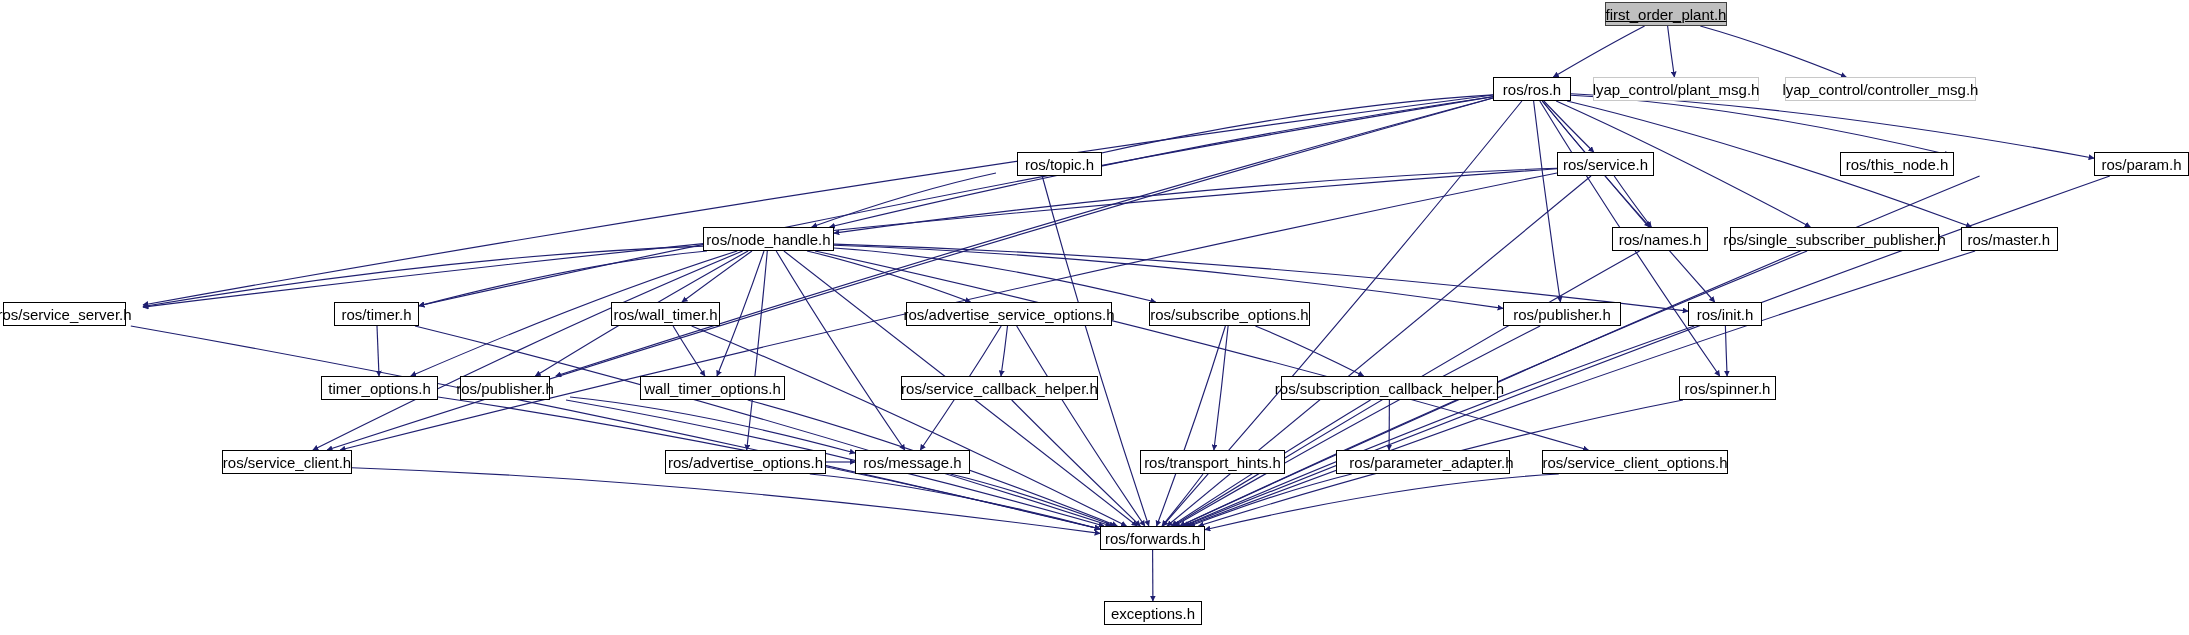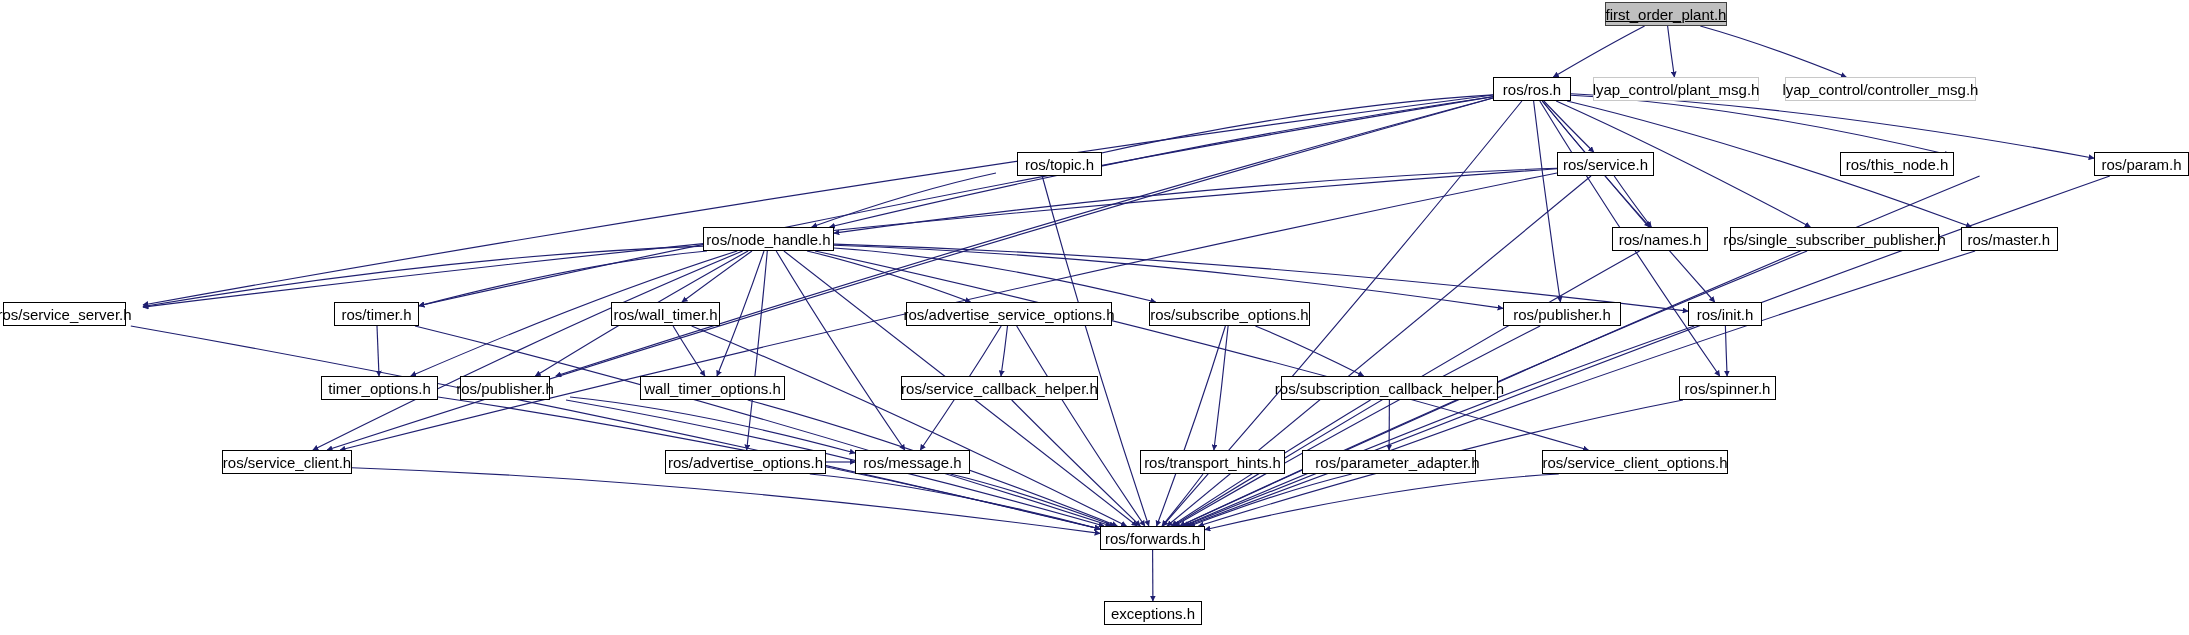--- a/index.html
+++ b/index.html
@@ -197,21 +197,21 @@
       </div>
       <div class="node" style="left: 665px; top: 450px; width: 161px;">
         <span class="node-label">ros/advertise_options.h</span>
       </div>
       <div class="node" style="left: 855px; top: 450px; width: 115px;">
         <span class="node-label">ros/message.h</span>
       </div>
       <div class="node" style="left: 1140px; top: 450px; width: 145px;">
         <span class="node-label">ros/transport_hints.h</span>
       </div>
-      <div class="node" style="left: 1302px; top: 450px; width: 174px; padding-left: 24px;">
+      <div class="node" style="left: 1336px; top: 450px; width: 174px; padding-left: 24px;">
         <span class="node-label">ros/parameter_adapter.h</span>
       </div>
       <div class="node" style="left: 1542px; top: 450px; width: 186px;">
         <span class="node-label">ros/service_client_options.h</span>
       </div>
       <div class="node" style="left: 1100px; top: 526px; width: 105px;">
         <span class="node-label">ros/forwards.h</span>
       </div>
       <div class="node" style="left: 1104px; top: 601px; width: 98px;">
         <span class="node-label">exceptions.h</span>

